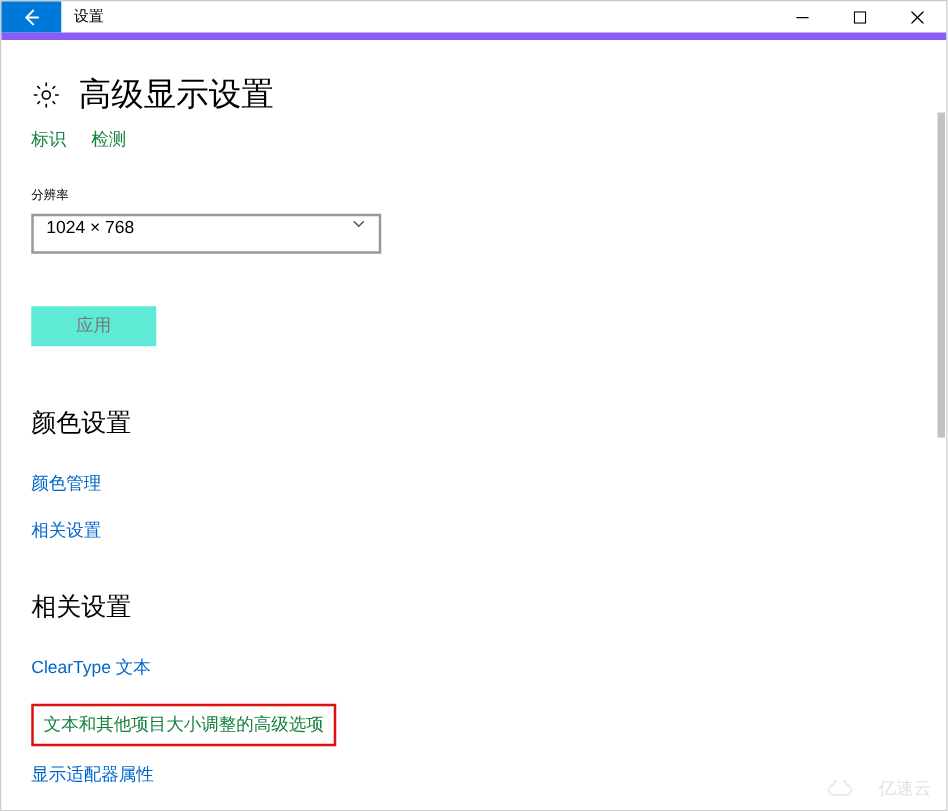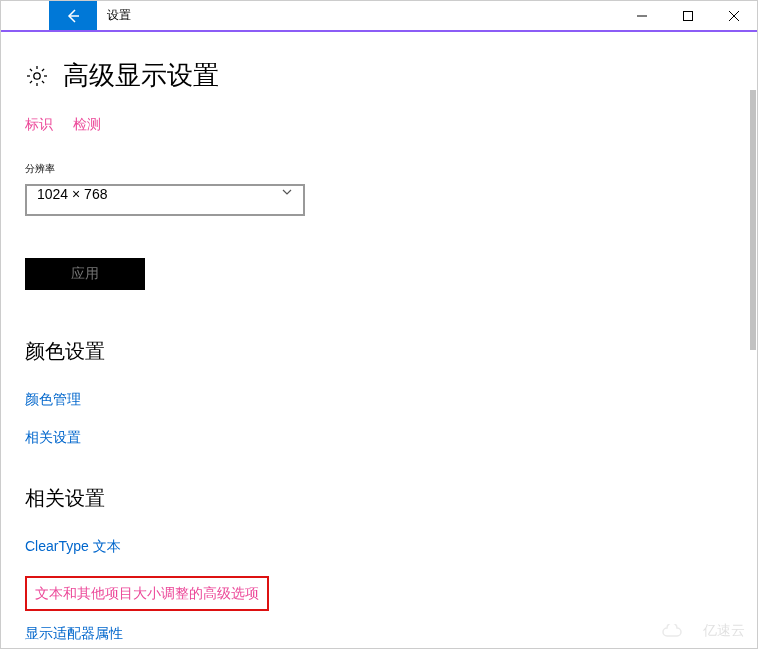--- a/index.html
+++ b/index.html
@@ -1,32 +1,32 @@
 <!DOCTYPE html>
 <html><head>
   <meta charset="utf-8">
   <style>
     * { margin: 0; padding: 0; box-sizing: border-box; font-family: "Microsoft YaHei", "Segoe UI", sans-serif; }
     body { width: 758px; height: 649px; background: #fff; position: relative; border: 1px solid #ccc; overflow: hidden; }
-    .titlebar { height: 31px; display: flex; align-items: stretch; border-bottom: 2px solid #8b5cf6; padding-left: 48px; }
+    .titlebar { height: 31px; display: flex; align-items: stretch; border-bottom: 6px solid #8b5cf6; }
     .back-btn { width: 48px; background: #0078d7; display: flex; align-items: center; justify-content: center; color: #fff; }
     .title-text { flex: 0 0 auto; display: flex; align-items: center; padding: 0 10px; font-size: 12px; color: #000; }
     .title-spacer { flex: 1; }
     .win-btn { width: 46px; display: flex; align-items: center; justify-content: center; color: #000; }
     .content { padding: 26px 24px 0 24px; position: relative; height: calc(100% - 31px); overflow: hidden; }
     .page-header { display: flex; align-items: center; gap: 14px; margin-bottom: 10px; }
     .gear { display: flex; align-items: center; justify-content: center; }
     .page-title { font-size: 26px; font-weight: 400; }
     .link-row { display: flex; gap: 20px; margin-bottom: 28px; }
-    .link { color: #ec4899; font-size: 14px; cursor: pointer; margin-top: 13px; }
+    .link { color: #15803d; font-size: 14px; cursor: pointer; }
     .field-label { font-size: 10px; margin-bottom: 8px; color: #000; }
     .select-box { width: 280px; height: 32px; border: 2px solid #999; display: flex; padding: 0 10px; justify-content: space-between; font-size: 14px; margin-bottom: 42px; }
     .chev { color: #555; }
     .btn-row { display: flex; gap: 12px; margin-bottom: 48px; }
-    .action-btn { width: 120px; height: 32px; background: #000000; border: none; color: #777; font-size: 14px; display: flex; align-items: center; justify-content: center; }
+    .action-btn { width: 100px; height: 32px; background: #5eead4; border: none; color: #777; font-size: 14px; display: flex; align-items: center; justify-content: center; }
     .section-title { font-size: 20px; font-weight: 400; margin-bottom: 26px; }
     .setting-link { color: #0066cc; font-size: 14px; margin-bottom: 20px; display: block; cursor: pointer; }
     .highlighted { border: 2px solid #d11; display: inline-block; padding: 6px 8px; margin-bottom: 14px; }
     .section2 { margin-top: 38px; }
     .scrollbar { position: absolute; right: 1px; top: 31px; width: 10px; height: calc(100% - 31px); }
     .scroll-track { position: absolute; top: 58px; right: 0; width: 6px; height: 260px; background: #c2c2c2; }
     .watermark { position: absolute; right: 12px; bottom: 8px; opacity: 0.25; display: flex; align-items: center; gap: 20px; font-size: 14px; color: #888; }
     svg { display: block; }
   </style>
 </head>

